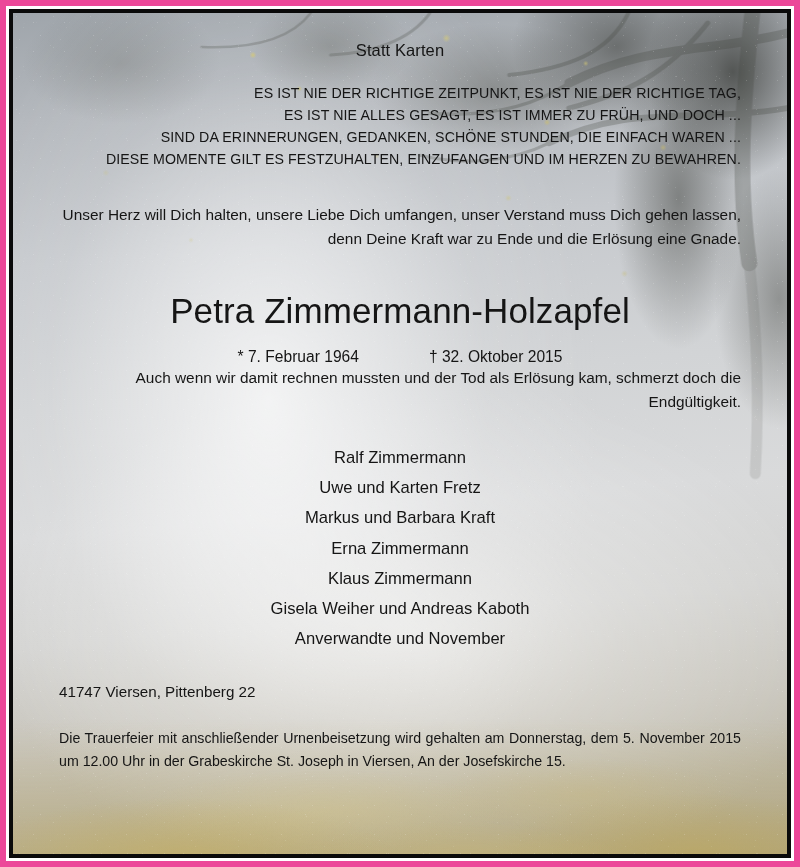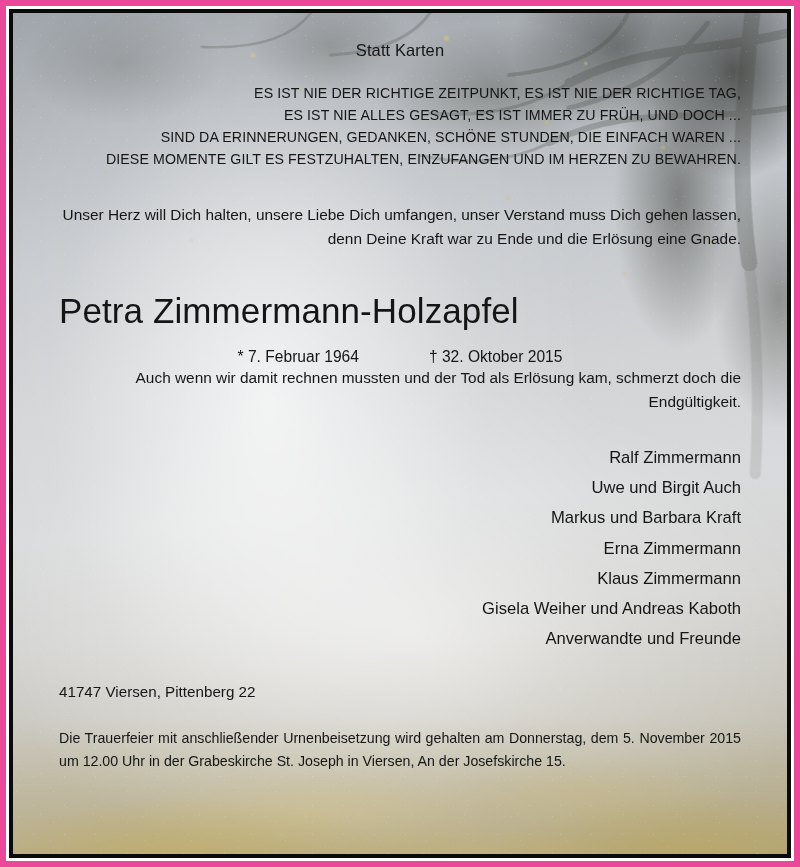--- a/index.html
+++ b/index.html
@@ -174,21 +174,21 @@
   .para {
     margin: 0;
     font-size: 15.4px;
     line-height: 24px;
     text-align: right;
   }
   .para-intro { margin-top: 33px; }
   .para-second { }
 
   .deceased-name {
-    text-align: left;
+    text-align: center;
     font-size: 35px;
     line-height: 42px;
     font-weight: 400;
     letter-spacing: 0.1px;
     margin: 39px 0 0 0;
     white-space: nowrap;
   }
 
   .dates {
     display: flex;
@@ -199,21 +199,21 @@
     margin: 16px 0 0 0;
   }
   .dates span { white-space: nowrap; }
 
   .mourners {
     text-align: center;
     margin: 29px 0 0 0;
     font-size: 16.6px;
     line-height: 30.2px;
   }
-  .mourners div { white-space: nowrap; text-align: right; }
+  .mourners div { white-space: nowrap; }
 
   .address {
     margin: 29px 0 0 0;
     font-size: 15.2px;
     text-align: left;
   }
 
   .para-justified {
     text-align: justify;
     text-justify: inter-word;
@@ -271,26 +271,26 @@
 
           <div class="dates">
             <span>* 7. Februar 1964</span>
             <span>† 32. Oktober 2015</span>
           </div>
 
           <p class="para para-second">Auch wenn wir damit rechnen mussten und der Tod als Erlösung kam, schmerzt doch die Endgültigkeit.</p>
 
           <div class="mourners">
             <div>Ralf Zimmermann</div>
-            <div>Uwe und Birgit Auch</div>
+            <div>Uwe und Karten Fretz</div>
             <div>Markus und Barbara Kraft</div>
             <div>Erna Zimmermann</div>
             <div>Klaus Zimmermann</div>
             <div>Gisela Weiher und Andreas Kaboth</div>
-            <div>Anverwandte und Freunde</div>
+            <div>Anverwandte und November</div>
           </div>
 
           <p class="address">41747 Viersen, Pittenberg 22</p>
 
           <p class="para-justified para-funeral">Die Trauerfeier mit anschließender Urnenbeisetzung wird gehalten am Donnerstag, dem 5. November 2015 um 12.00 Uhr in der Grabeskirche St. Joseph in Viersen, An der Josefskirche 15.</p>
 
         </div>
       </div>
     </div>
   </div>

